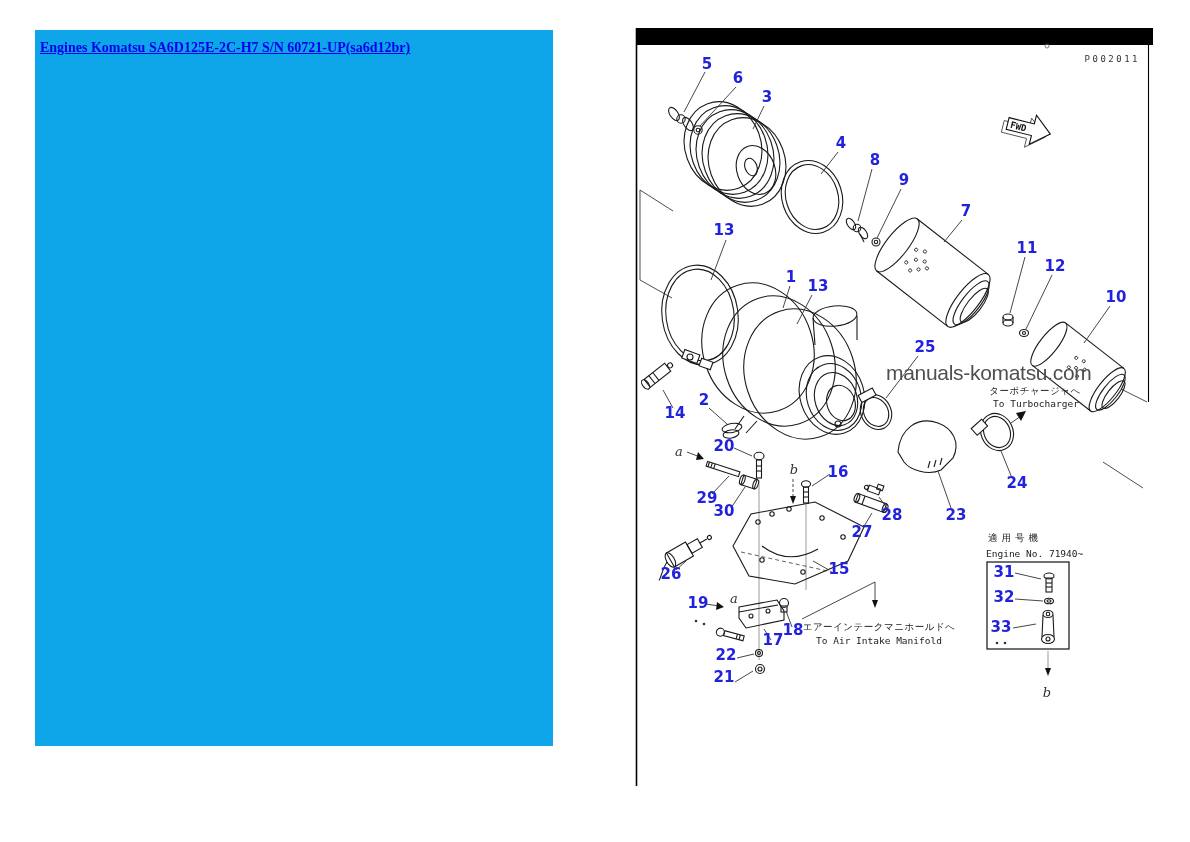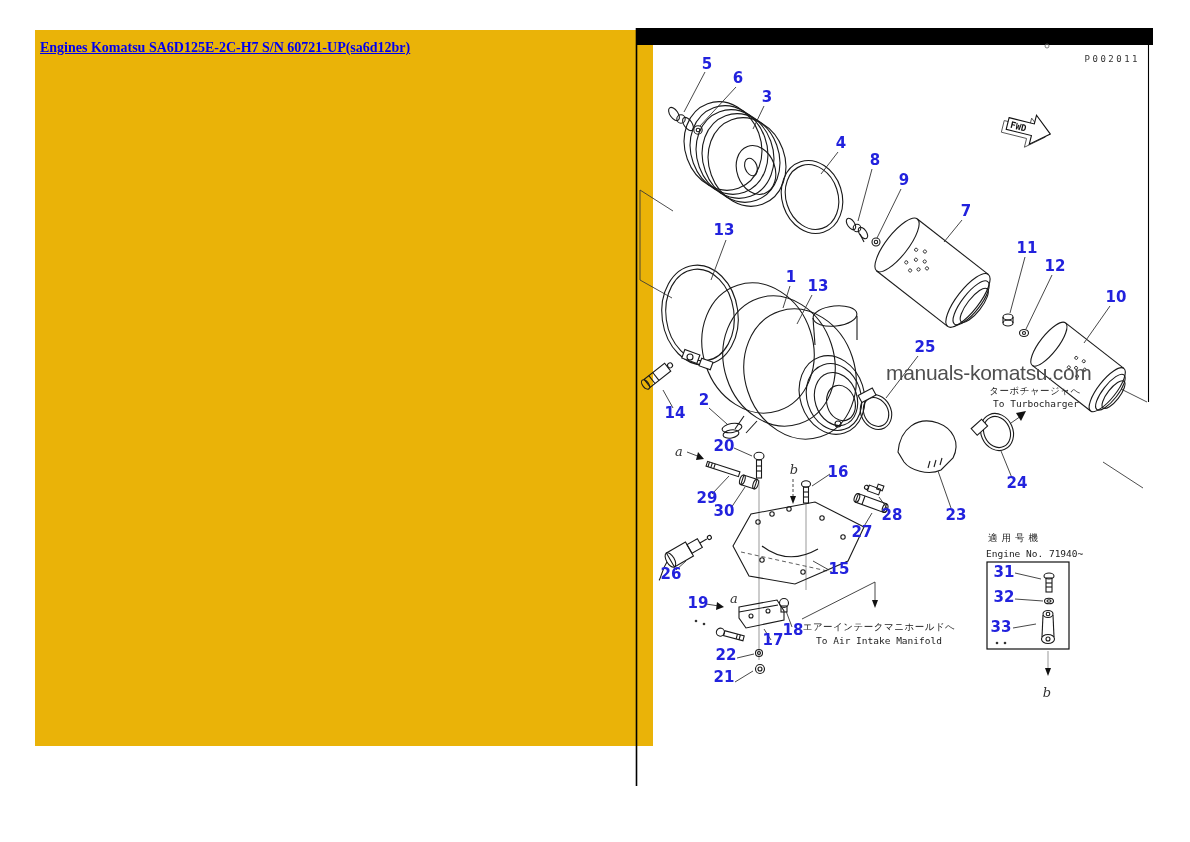--- a/index.html
+++ b/index.html
@@ -1,17 +1,17 @@
 <!DOCTYPE html>
 <html><head>
 <meta charset="utf-8">
 <style>
   html,body{margin:0;padding:0;background:#ffffff;}
   body{position:relative;width:1190px;height:842px;font-family:"Liberation Sans",sans-serif;overflow:hidden;}
-  .black-panel{position:absolute;left:35px;top:30px;width:618px;height:716px;background:#eab308;}
+  .black-panel{position:absolute;left:35px;top:30px;width:518px;height:716px;background:#0ea5e9;}
   .catalog-link{position:absolute;left:5px;top:10px;font-family:"Liberation Serif",serif;
     font-weight:bold;font-size:14px;color:#0000ee;text-decoration:underline;white-space:nowrap;cursor:pointer;}
   svg.diagram{position:absolute;left:0;top:0;}
   
   .co{font-family:"DejaVu Sans",sans-serif;font-weight:bold;font-size:15px;fill:#2222dd;text-anchor:middle;}
   .ref{font-family:"DejaVu Serif",serif;font-style:italic;font-size:13px;fill:#333;text-anchor:middle;}
   .ann{font-family:"DejaVu Sans Mono",monospace;font-size:9.5px;fill:#222;text-anchor:middle;}
   .annL{font-family:"DejaVu Sans Mono",monospace;font-size:9.5px;fill:#222;text-anchor:start;}
   .jp{font-size:9.5px;letter-spacing:0.5px;}
   .plate-code{font-family:"DejaVu Sans Mono",monospace;font-size:9px;fill:#333;letter-spacing:2.5px;text-anchor:end;}

